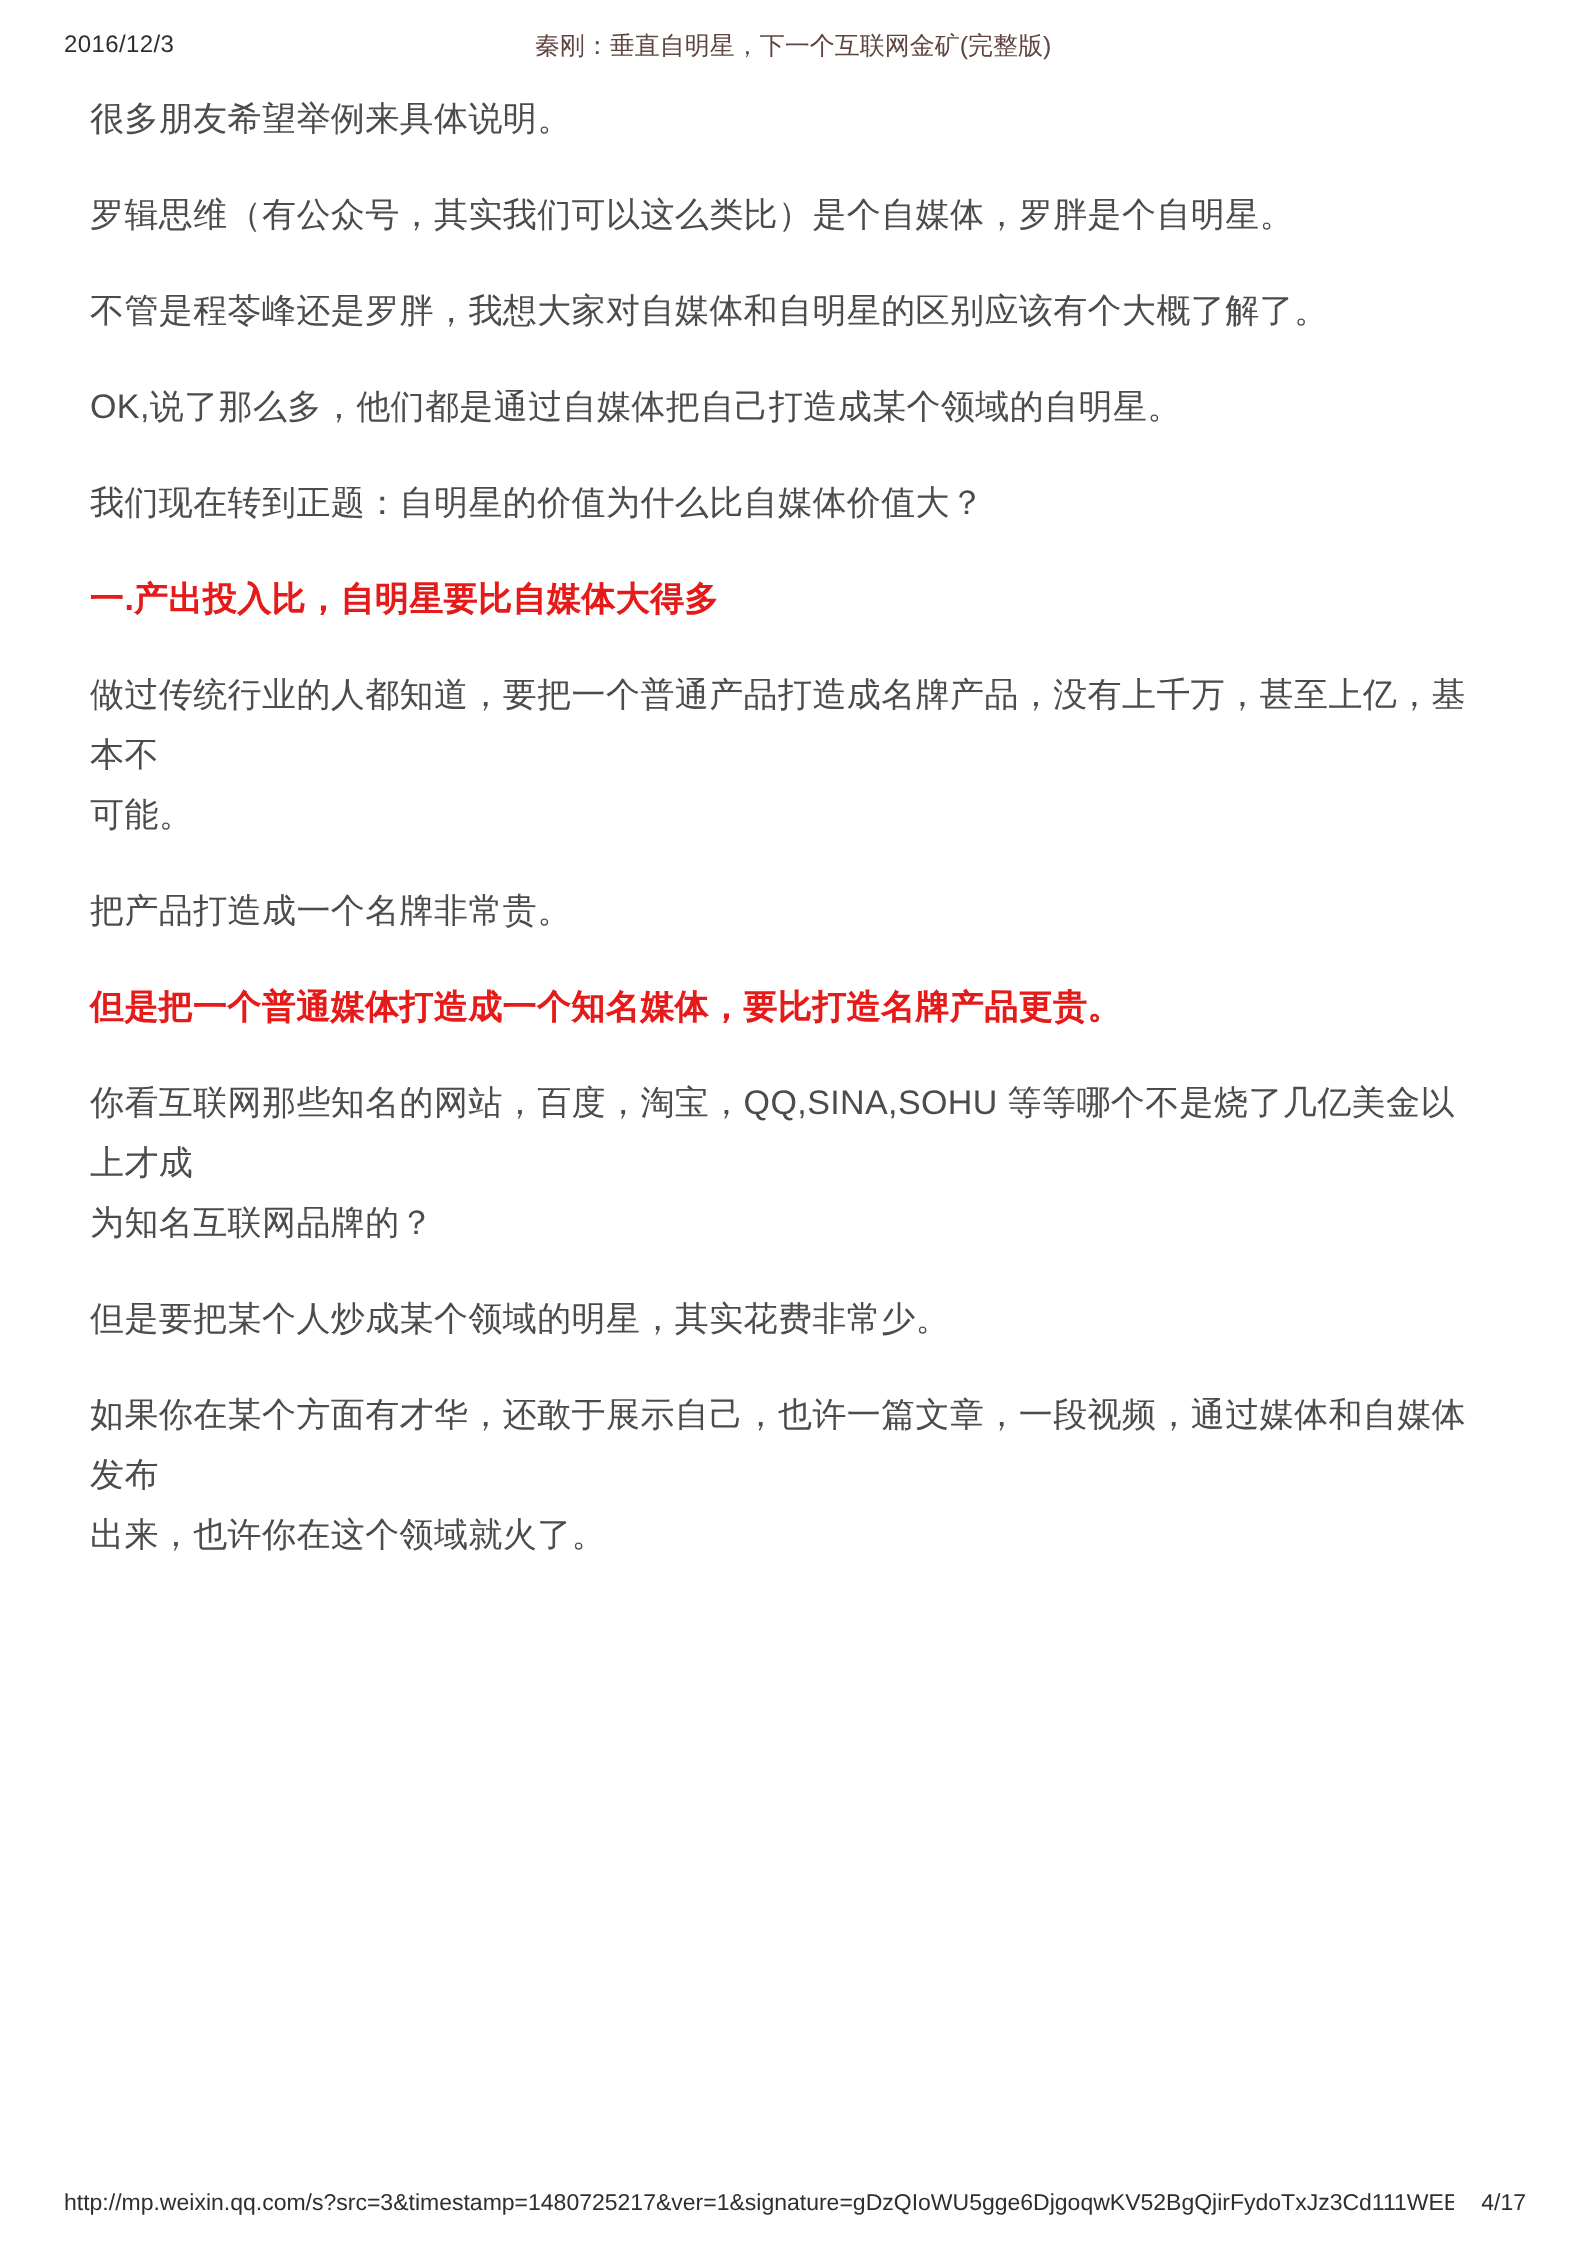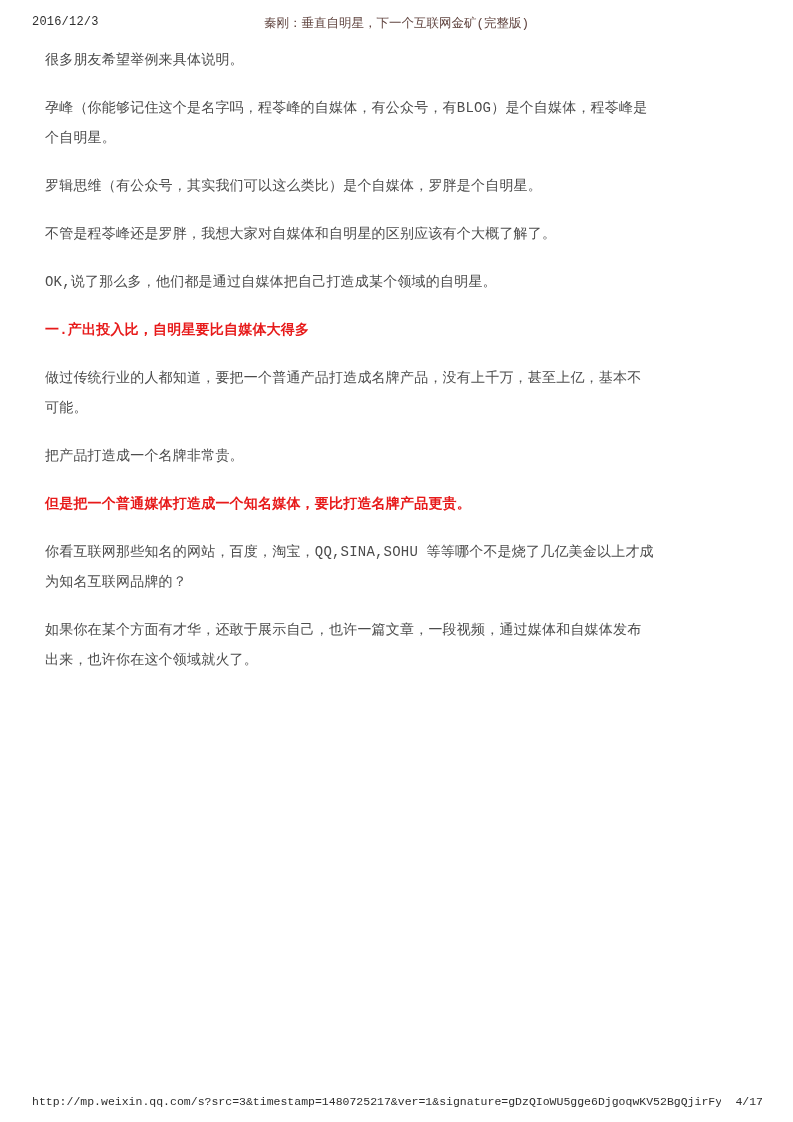--- a/index.html
+++ b/index.html
@@ -1,21 +1,21 @@
 <!DOCTYPE html>
 <html style="--accent-red: #e71a1a; --body-text: #4c4c4c; --header-title: #614540; --meta-text: #2e2e2e;"><head>
 <meta charset="utf-8">
 <style>
   :root {
     --accent-red: #e71a1a;
     --body-text: #4c4c4c;
     --header-title: #614540;
     --meta-text: #2e2e2e;
   }
-  * { box-sizing: border-box; font-family: Liberation Mono, monospace; }
+  * { box-sizing: border-box; }
   html, body { margin: 0; padding: 0; background: #e9e9e9; }
   .page {
     position: relative;
     width: 793px;
     height: 1122px;
     margin: 0 auto;
     background: #ffffff;
     font-family: "Liberation Sans", "DejaVu Sans", sans-serif;
     overflow: hidden;
   }
@@ -46,21 +46,21 @@
   }
   
   .article {
     position: absolute;
     top: 45px;
     left: 45px;
     right: 42px;
   }
   .article p.para {
     margin: 0 16px 18px 0;
-    font-size: 14px;
+    font-size: 17px;
     line-height: 30px;
     color: var(--body-text);
     white-space: pre-line;
     letter-spacing: 0.2px;
   }
   .article p.para.red {
     color: var(--accent-red);
     font-weight: bold;
   }
   
@@ -90,32 +90,32 @@
 
 <div class="page">
 
   <div class="print-header">
     <span class="print-date">2016/12/3</span>
     <span class="doc-title">秦刚：垂直自明星，下一个互联网金矿(完整版)</span>
   </div>
 
   <div class="article">
       <p class="para">很多朋友希望举例来具体说明。</p>
-      <p class="para">孕峰（你能够记住这个是名字吗，程苓峰的自媒体，有公众号，有BLOG）是个自媒体，程苓峰是
-个自明星。</p>
       <p class="para">罗辑思维（有公众号，其实我们可以这么类比）是个自媒体，罗胖是个自明星。</p>
       <p class="para">不管是程苓峰还是罗胖，我想大家对自媒体和自明星的区别应该有个大概了解了。</p>
       <p class="para">OK,说了那么多，他们都是通过自媒体把自己打造成某个领域的自明星。</p>
+      <p class="para">我们现在转到正题：自明星的价值为什么比自媒体价值大？</p>
       <p class="para red">一.产出投入比，自明星要比自媒体大得多</p>
       <p class="para">做过传统行业的人都知道，要把一个普通产品打造成名牌产品，没有上千万，甚至上亿，基本不
 可能。</p>
       <p class="para">把产品打造成一个名牌非常贵。</p>
       <p class="para red">但是把一个普通媒体打造成一个知名媒体，要比打造名牌产品更贵。</p>
       <p class="para">你看互联网那些知名的网站，百度，淘宝，QQ,SINA,SOHU 等等哪个不是烧了几亿美金以上才成
 为知名互联网品牌的？</p>
+      <p class="para">但是要把某个人炒成某个领域的明星，其实花费非常少。</p>
       <p class="para">如果你在某个方面有才华，还敢于展示自己，也许一篇文章，一段视频，通过媒体和自媒体发布
 出来，也许你在这个领域就火了。</p>
     </div>
 
   <div class="print-footer">
     <span class="footer-url">http://mp.weixin.qq.com/s?src=3&amp;timestamp=1480725217&amp;ver=1&amp;signature=gDzQIoWU5gge6DjgoqwKV52BgQjirFydoTxJz3Cd111WEEgKmA4...</span>
     <span class="page-indicator">4/17</span>
   </div>
 
 </div>

